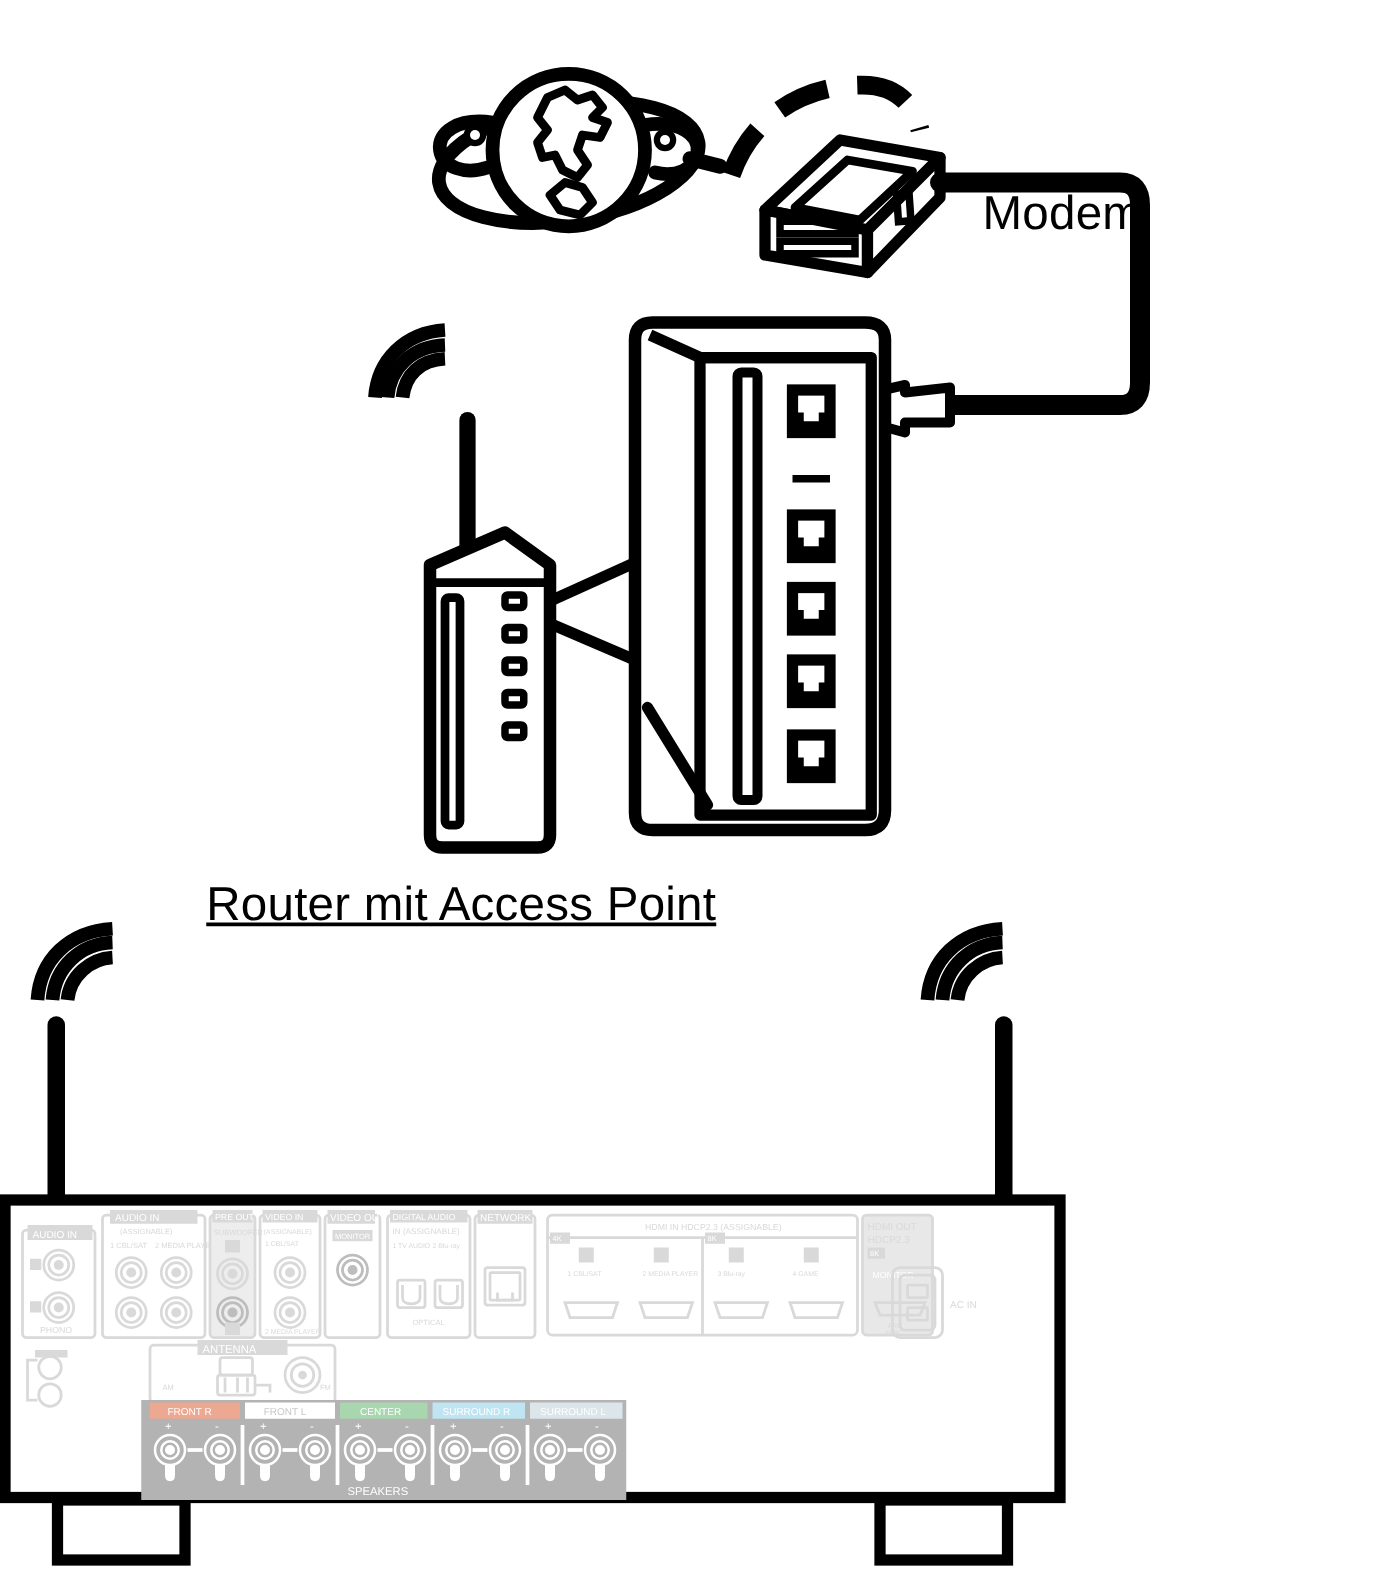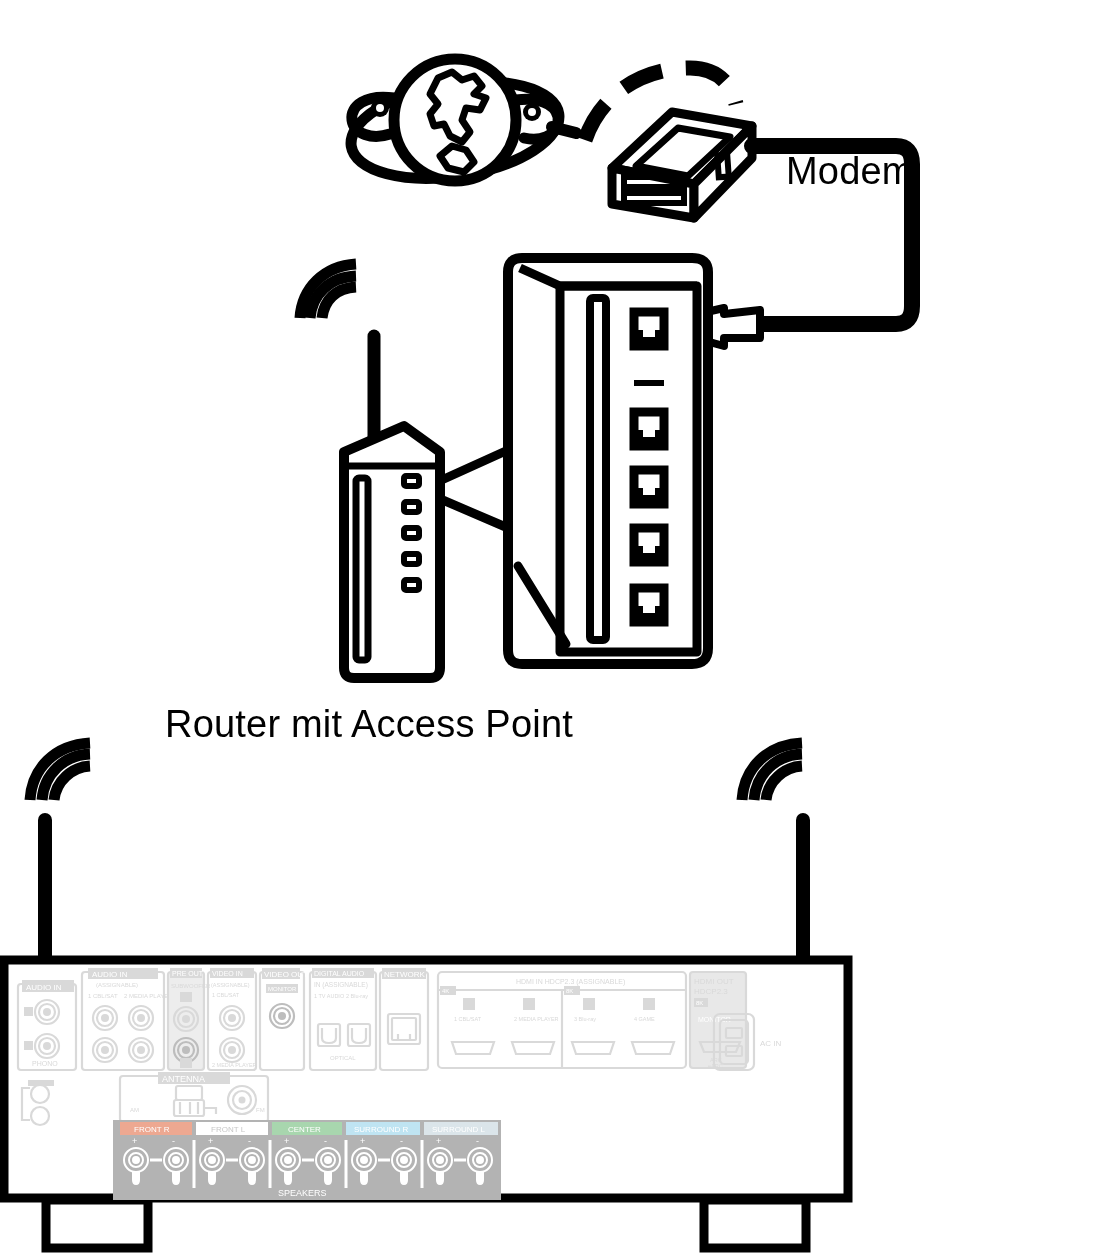--- a/index.html
+++ b/index.html
@@ -6,21 +6,21 @@
   body{
     width:1116px;height:1256px;position:relative;overflow:hidden;
     font-family:"Liberation Sans", sans-serif;
     color:#000;
   }
   .stage{position:absolute;inset:0;}
   .lbl{position:absolute;white-space:nowrap;color:#000;}
   #lbl-internet{left:372px;top:4px;font-size:38px;letter-spacing:.2px;}
   #lbl-modem{left:786px;top:102px;font-size:38px;letter-spacing:.2px;margin-top:48px;}
   #lbl-wlan{left:738px;top:358px;font:38px/1.05 "Liberation Sans",sans-serif;}
-  #lbl-router{left:165px;top:703px;font-size:38px;letter-spacing:.2px;}
+  #lbl-router{left:165px;top:703px;font-size:38px;letter-spacing:.2px;text-decoration:underline;}
   svg{position:absolute;left:0;top:0;}
   .blk{fill:#000;}
   .wht{fill:#fff;}
   .ln{fill:none;stroke:#000;}
 </style>
 </head>
 <body>
 
 <div class="stage">
 

